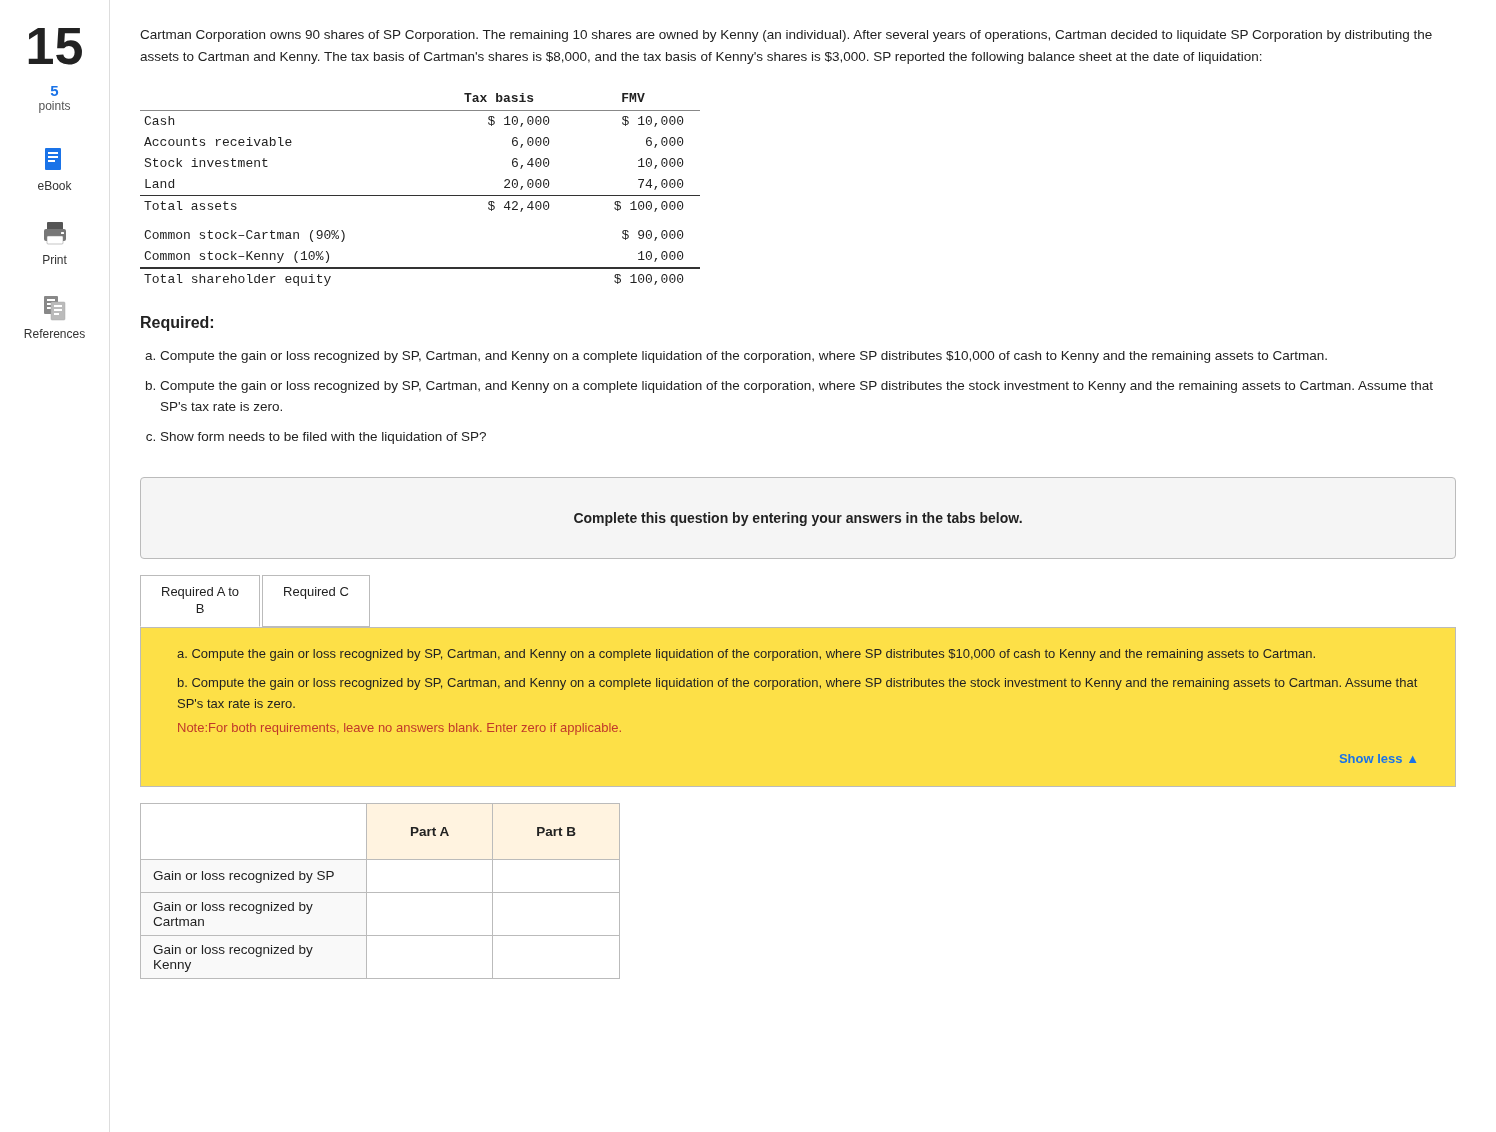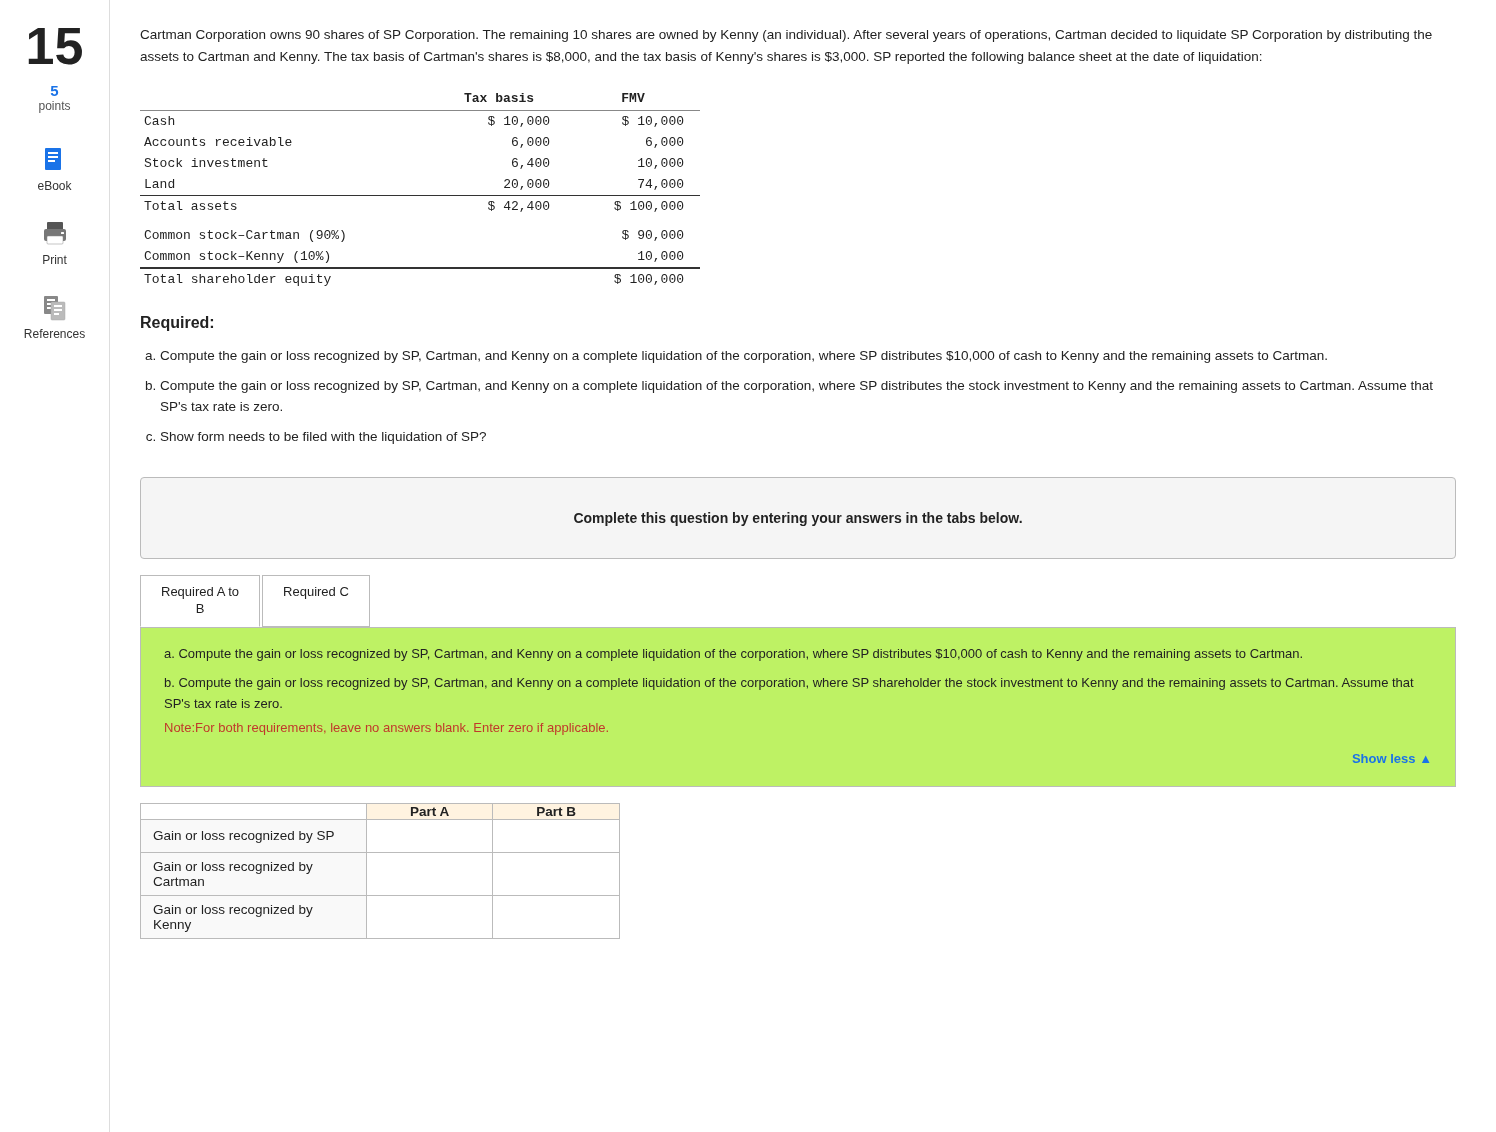--- a/index.html
+++ b/index.html
@@ -153,22 +153,22 @@
       min-width: 90px;
     }
     .tab.active {
       border-bottom: 1px solid #fff;
       font-weight: normal;
       background: #fff;
       z-index: 2;
     }
     .tab-content {
       border: 1px solid #bbb;
-      padding: 16px 23px;
-      background: #bef264;
+      padding: 16px 36px;
+      background: #fde047;
       font-size: 13px;
       line-height: 1.6;
     }
     .tab-note {
       color: #c0392b;
       margin-top: 4px;
     }
     .show-less {
       text-align: right;
       margin-top: 10px;
@@ -184,21 +184,21 @@
     .answer-section {
       margin-top: 16px;
     }
     .answer-table {
       border-collapse: collapse;
       font-size: 13.5px;
       width: 480px;
     }
     .answer-table th {
       background: #fff;
-      padding: 0 20px;
+      padding: 20px 20px;
       text-align: center;
       font-weight: bold;
       border: 1px solid #bbb;
     }
     .answer-table td {
       padding: 6px 12px;
       border: 1px solid #bbb;
     }
     .answer-table td.row-label {
       background: #f9f9f9;
@@ -346,21 +346,21 @@
       <p class="complete-box-title">Complete this question by entering your answers in the tabs below.</p>
     </div>
 
     <div class="tabs-row">
       <div class="tab active" style="line-height:1.3;">Required A to<br>B</div>
       <div class="tab">Required C</div>
     </div>
 
     <div class="tab-content">
       <p>a. Compute the gain or loss recognized by SP, Cartman, and Kenny on a complete liquidation of the corporation, where SP distributes $10,000 of cash to Kenny and the remaining assets to Cartman.</p>
-      <p style="margin-top:8px;">b. Compute the gain or loss recognized by SP, Cartman, and Kenny on a complete liquidation of the corporation, where SP shareholder the stock investment to Kenny and the remaining assets to Cartman. Assume that SP's tax rate is zero.</p>
+      <p style="margin-top:8px;">b. Compute the gain or loss recognized by SP, Cartman, and Kenny on a complete liquidation of the corporation, where SP distributes the stock investment to Kenny and the remaining assets to Cartman. Assume that SP's tax rate is zero.</p>
       <p class="tab-note">Note:For both requirements, leave no answers blank. Enter zero if applicable.</p>
       <div class="show-less">
         <a>Show less ▲</a>
       </div>
     </div>
 
     <div class="answer-section">
       <table class="answer-table">
         <thead>
           <tr>

